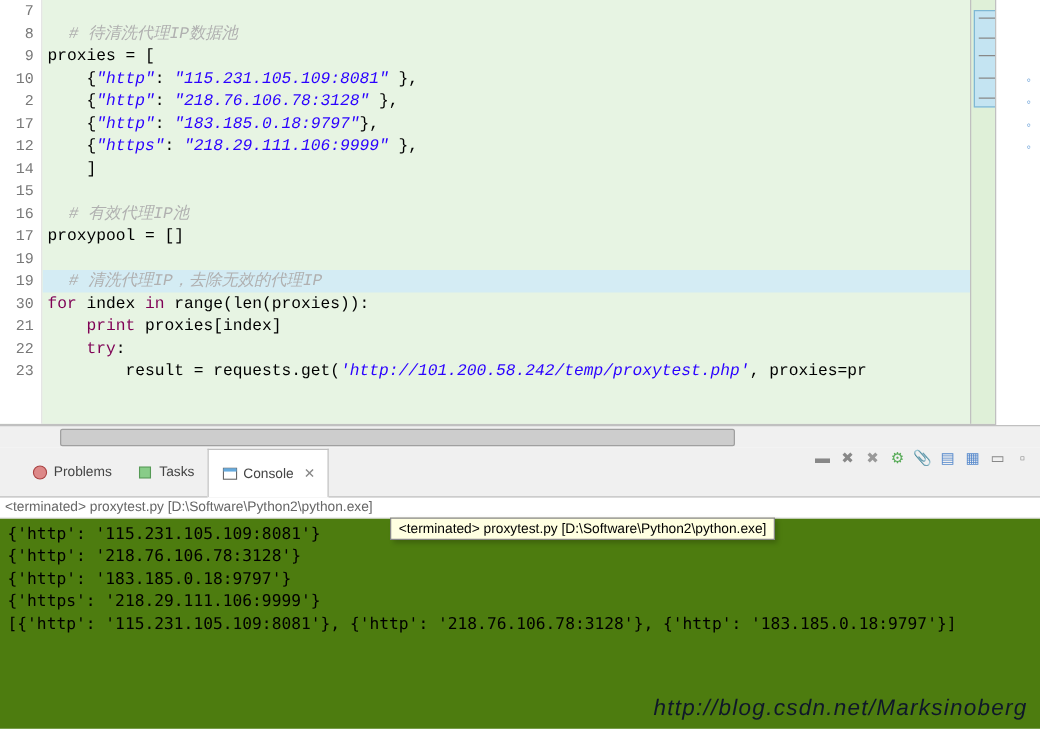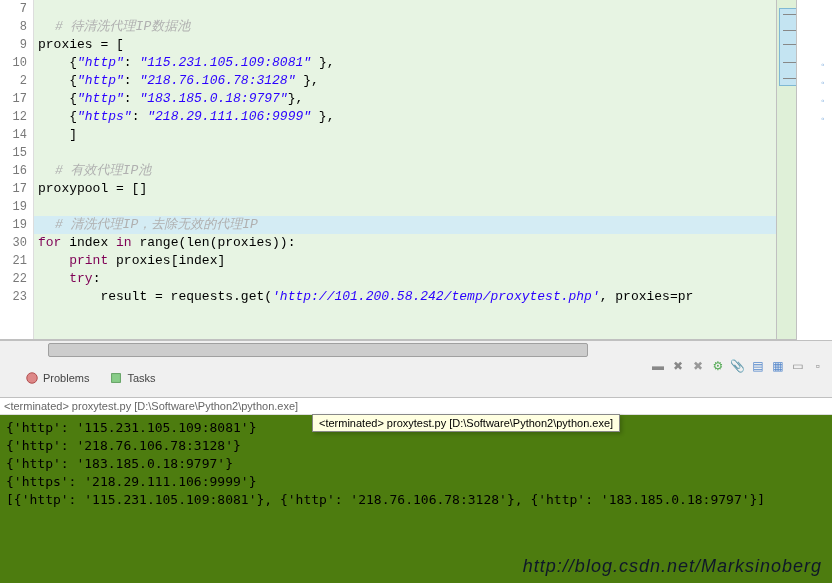--- a/index.html
+++ b/index.html
@@ -86,20 +86,30 @@
     <span>Problems</span>
   </div>
   <div class="tab">
     <span class="tab-icon">
       <svg viewBox="0 0 16 16">
           <rect x="3" y="3" width="10" height="10" fill="#8c8" stroke="#595"></rect>
         </svg>
     </span>
     <span>Tasks</span>
   </div>
+  <div class="tab active">
+    <span class="tab-icon">
+      <svg viewBox="0 0 16 16">
+          <rect x="2" y="3" width="12" height="10" fill="#fff" stroke="#666"></rect>
+          <rect x="2" y="3" width="12" height="3" fill="#6ad"></rect>
+        </svg>
+    </span>
+    <span>Console</span>
+    <span style="margin-left:4px;color:#888">✕</span>
+  </div>
   <div class="toolbar-right">
     <span class="ticon" style="color:#888">▬</span>
     <span class="ticon" style="color:#888">✖</span>
     <span class="ticon" style="color:#999">✖</span>
     <span class="ticon" style="color:#5a5">⚙</span>
     <span class="ticon" style="color:#c90">📎</span>
     <span class="ticon" style="color:#58c">▤</span>
     <span class="ticon" style="color:#58c">▦</span>
     <span class="ticon" style="color:#888">▭</span>
     <span class="ticon" style="color:#888">▫</span>

